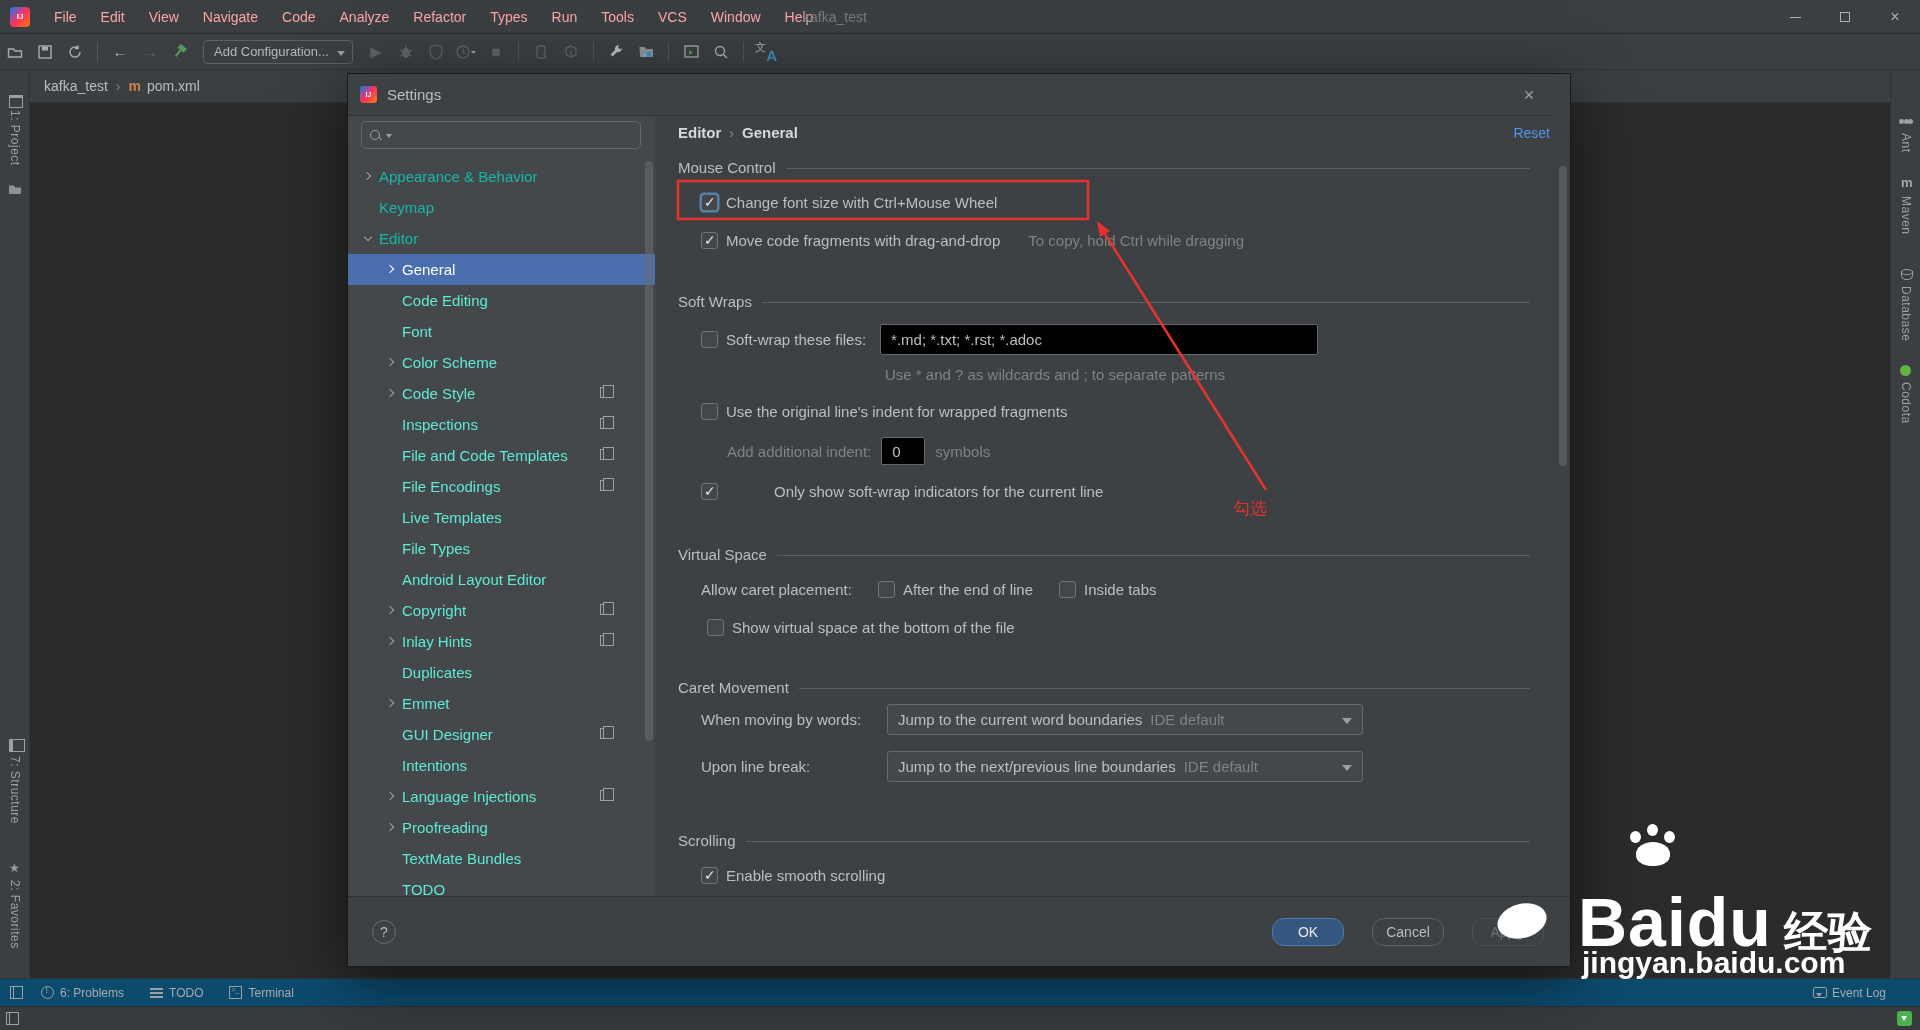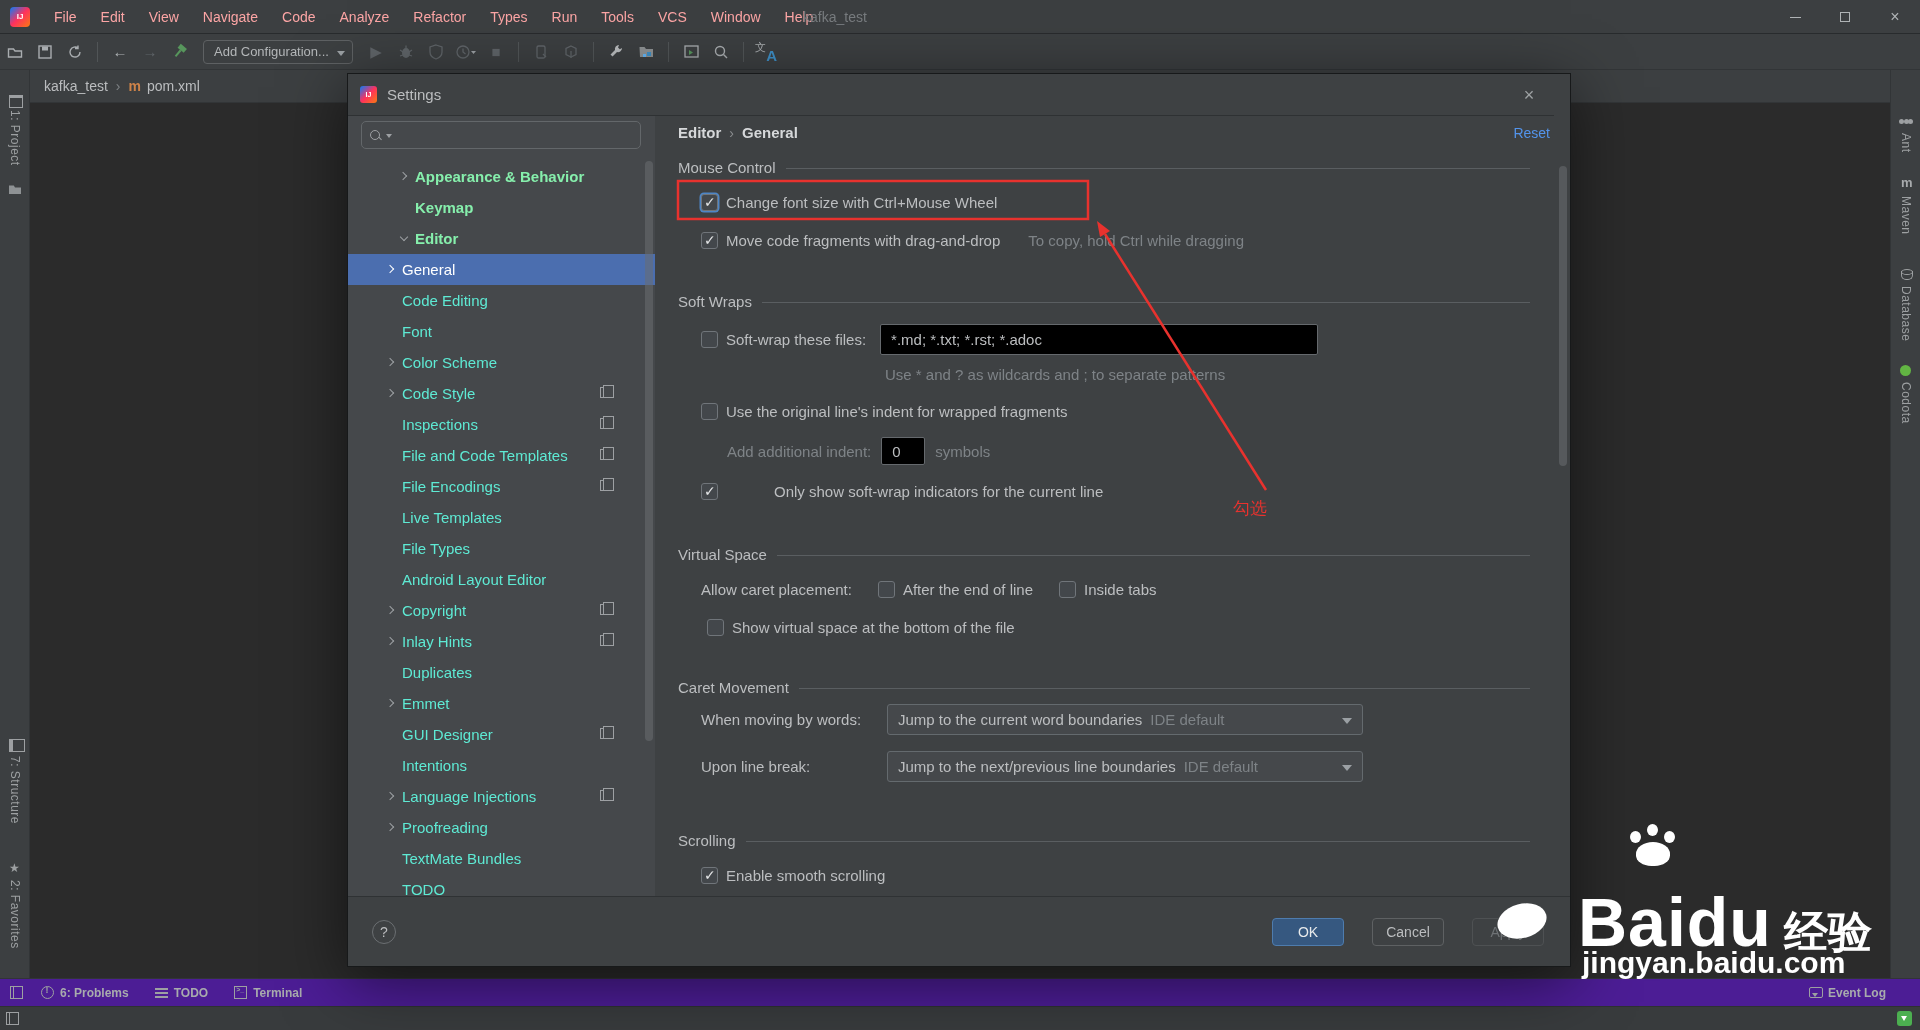--- a/index.html
+++ b/index.html
@@ -70,22 +70,22 @@
         border-radius:50%; border:1px solid #9DA0A2; }
   .sicon.database::after { content:""; position:absolute; left:2px; top:3px; width:10px; height:8px;
         border:1px solid #9DA0A2; border-top:none; border-radius:0 0 5px 5px; }
   .sicon.codota::before { content:""; position:absolute; left:1px; top:1px; width:11px; height:11px;
         border-radius:50%; background:#62B543; }
 
   
   .workspace { position:absolute; left:30px; right:30px; top:103px; bottom:52px; background:#2B2B2B; }
 
   
-  .tw-bar { position:absolute; left:0; right:0; bottom:24px; height:28px; background:#4c1d95;
-            border-top:1px solid #323537; display:flex; align-items:center; z-index:5;font-weight:bold; }
+  .tw-bar { position:absolute; left:0; right:0; bottom:24px; height:28px; background:#0c4a6e;
+            border-top:1px solid #323537; display:flex; align-items:center; z-index:5; }
   .tw-item { display:flex; align-items:center; gap:6px; color:#A8ABAD; font-size:12px; margin-right:26px; }
   .status-strip { position:absolute; left:0; right:0; bottom:0; height:24px; background:#383B3D;
             border-top:1px solid #2E3133; z-index:5; }
   .mini { width:13px; height:13px; position:relative; display:inline-block; }
   .mini.layout::before { content:""; position:absolute; inset:0; border:1px solid #9DA0A2; }
   .mini.layout::after { content:""; position:absolute; left:3px; top:0; bottom:0; width:1px; background:#9DA0A2; }
   .mini.errorc::before { content:""; position:absolute; inset:0; border:1px solid #9DA0A2; border-radius:50%; }
   .mini.errorc::after { content:"!"; position:absolute; left:4.5px; top:-1px; color:#9DA0A2; font-size:9px; }
   .mini.todolist::before { content:""; position:absolute; left:0; top:2px; width:13px; height:1.5px;
         background:#9DA0A2; box-shadow:0 4px 0 #9DA0A2, 0 8px 0 #9DA0A2; }
@@ -118,21 +118,21 @@
   .search-box { position:absolute; left:13px; top:5px; width:280px; height:28px;
                 border:1px solid #63676A; border-radius:5px; display:flex; align-items:center; padding-left:8px; }
   .mag { width:11px; height:11px; position:relative; }
   .mag::before { content:""; position:absolute; left:0; top:0; width:8px; height:8px; border:1.4px solid #9DA0A3; border-radius:50%; }
   .mag::after { content:""; position:absolute; left:8px; top:8px; width:4px; height:1.4px; background:#9DA0A3; transform:rotate(45deg); }
   .search-caret { border:3.5px solid transparent; border-top:4px solid #9DA0A3; margin-left:5px; margin-top:4px; }
   .tree-rows { position:absolute; left:0; right:0; top:45px; }
   .tree-row { height:31px; display:flex; align-items:center; font-size:15px; color:#5eead4; position:relative; }
   .tree-row.lvl1 { padding-left:14px; }
   .tree-row.lvl2 { padding-left:37px; }
-  .tree-row.bold { font-weight:bold; color:#86efac;margin-left:36px; }
+  .tree-row.bold { font-weight:normal; color:#14b8a6; }
   .tree-row.selected { background:#4B6EAF; color:#FFFFFF; }
   .chev { width:12px; height:12px; margin-right:5px; position:relative; flex:none; }
   .chev.right::before { content:""; position:absolute; left:2px; top:2.5px; width:5px; height:5px;
         border-right:1.6px solid #9DA0A3; border-bottom:1.6px solid #9DA0A3; transform:rotate(-45deg); }
   .chev.down::before { content:""; position:absolute; left:2.5px; top:1px; width:5px; height:5px;
         border-right:1.6px solid #9DA0A3; border-bottom:1.6px solid #9DA0A3; transform:rotate(45deg); }
   .selected .chev.right::before { border-color:#fff; }
   .copy-ic { position:absolute; right:46px; top:9px; width:9px; height:11px; border:1px solid #9DA0A3; }
   .copy-ic::after { content:""; position:absolute; left:2px; top:-3px; width:9px; height:11px;
         border:1px solid #9DA0A3; background:#45484B; }
@@ -167,21 +167,21 @@
             border:5px solid transparent; border-top:6px solid #9BA0A4; }
   .content-sb { position:absolute; right:3px; top:50px; width:8px; height:300px;
             background:#6A6E71; opacity:.55; border-radius:4px; }
 
   
   .dlg-footer { position:absolute; left:0; right:0; bottom:0; height:70px; border-top:1px solid #2F3234;
                 display:flex; align-items:center; }
   .help-btn { width:24px; height:24px; border:1px solid #6B6F72; border-radius:50%; color:#BBBDBF;
               display:flex; align-items:center; justify-content:center; font-size:14px; margin-left:24px; }
   .btn-group { position:absolute; right:26px; display:flex; gap:28px; }
-  .btn { height:28px; border-radius:4px; font-size:14px; display:flex; align-items:center;
+  .btn { height:28px; border-radius:12px; font-size:14px; display:flex; align-items:center;
          justify-content:center; padding:0 6px; min-width:72px; }
   .btn.ok { background:#365880; border:1px solid #4E7CAE; color:#E8EAEB; }
   .btn.cancel { background:transparent; border:1px solid #5E6163; color:#BBBDBF; }
   .btn.apply { background:transparent; border:1px solid #4E5153; color:#6E7275; }
 
   
   .annot-svg { position:absolute; left:0; top:0; z-index:60; pointer-events:none; }
   .annot-label { position:absolute; left:1233px; top:497px; color:#E8322E; font-size:17px; z-index:60; }
 
   

